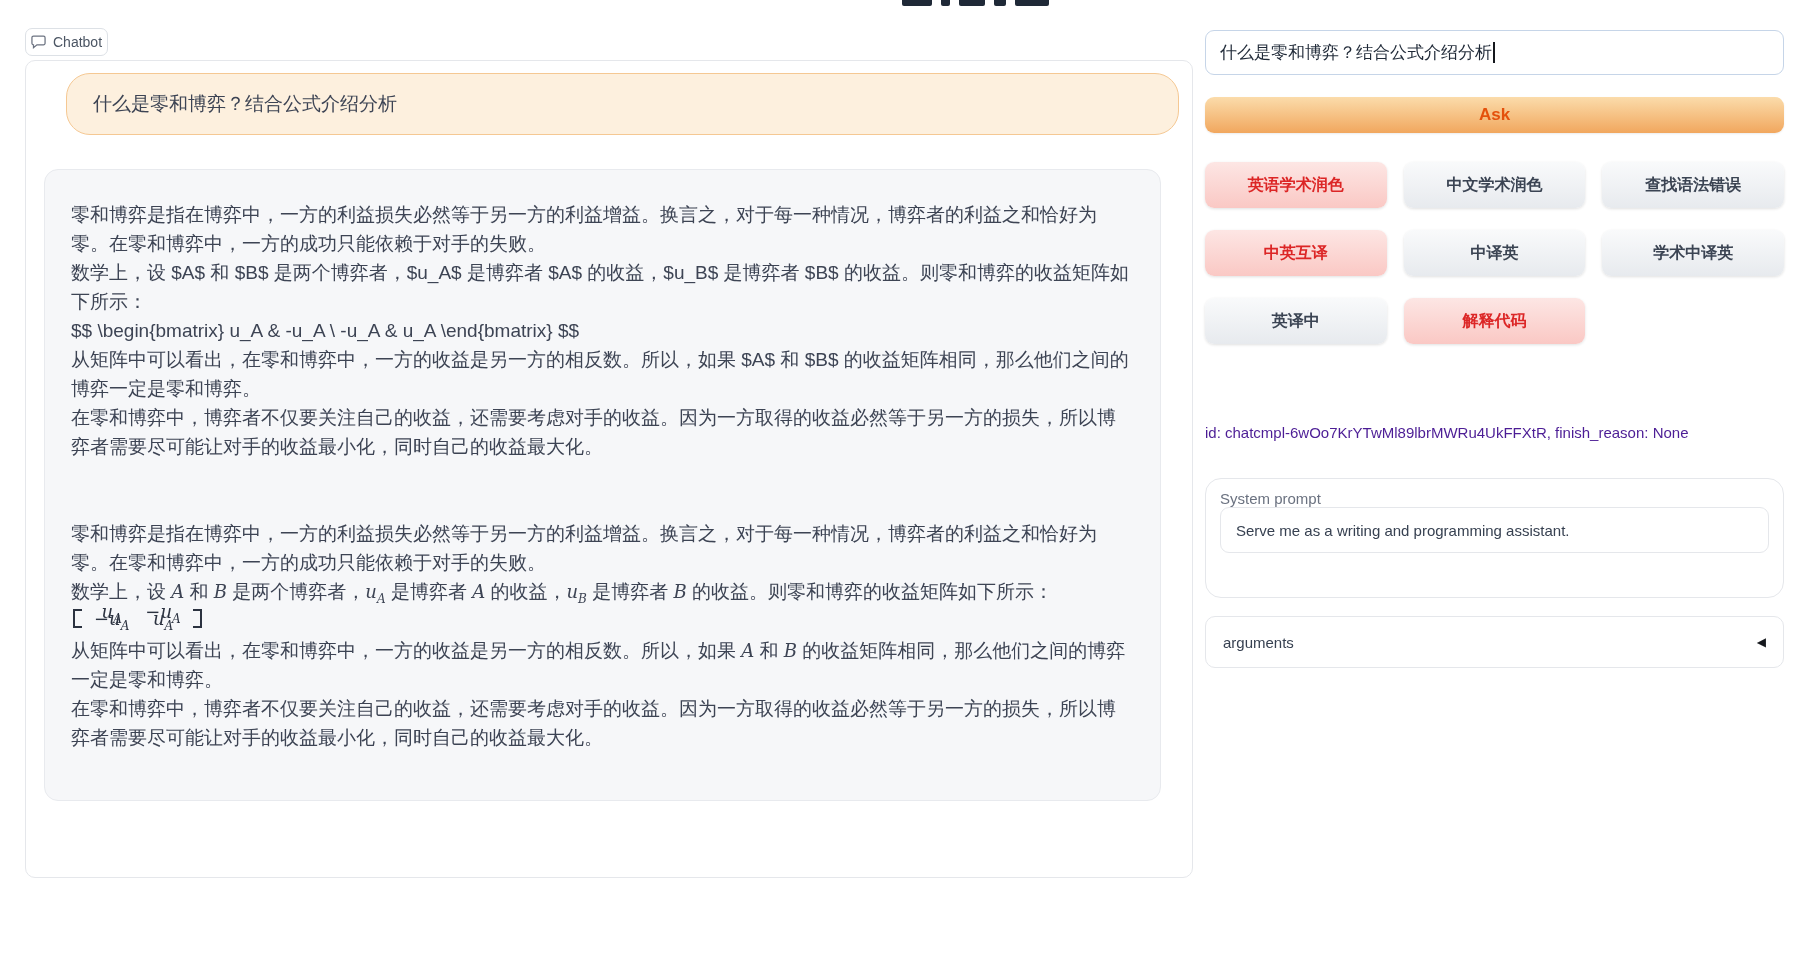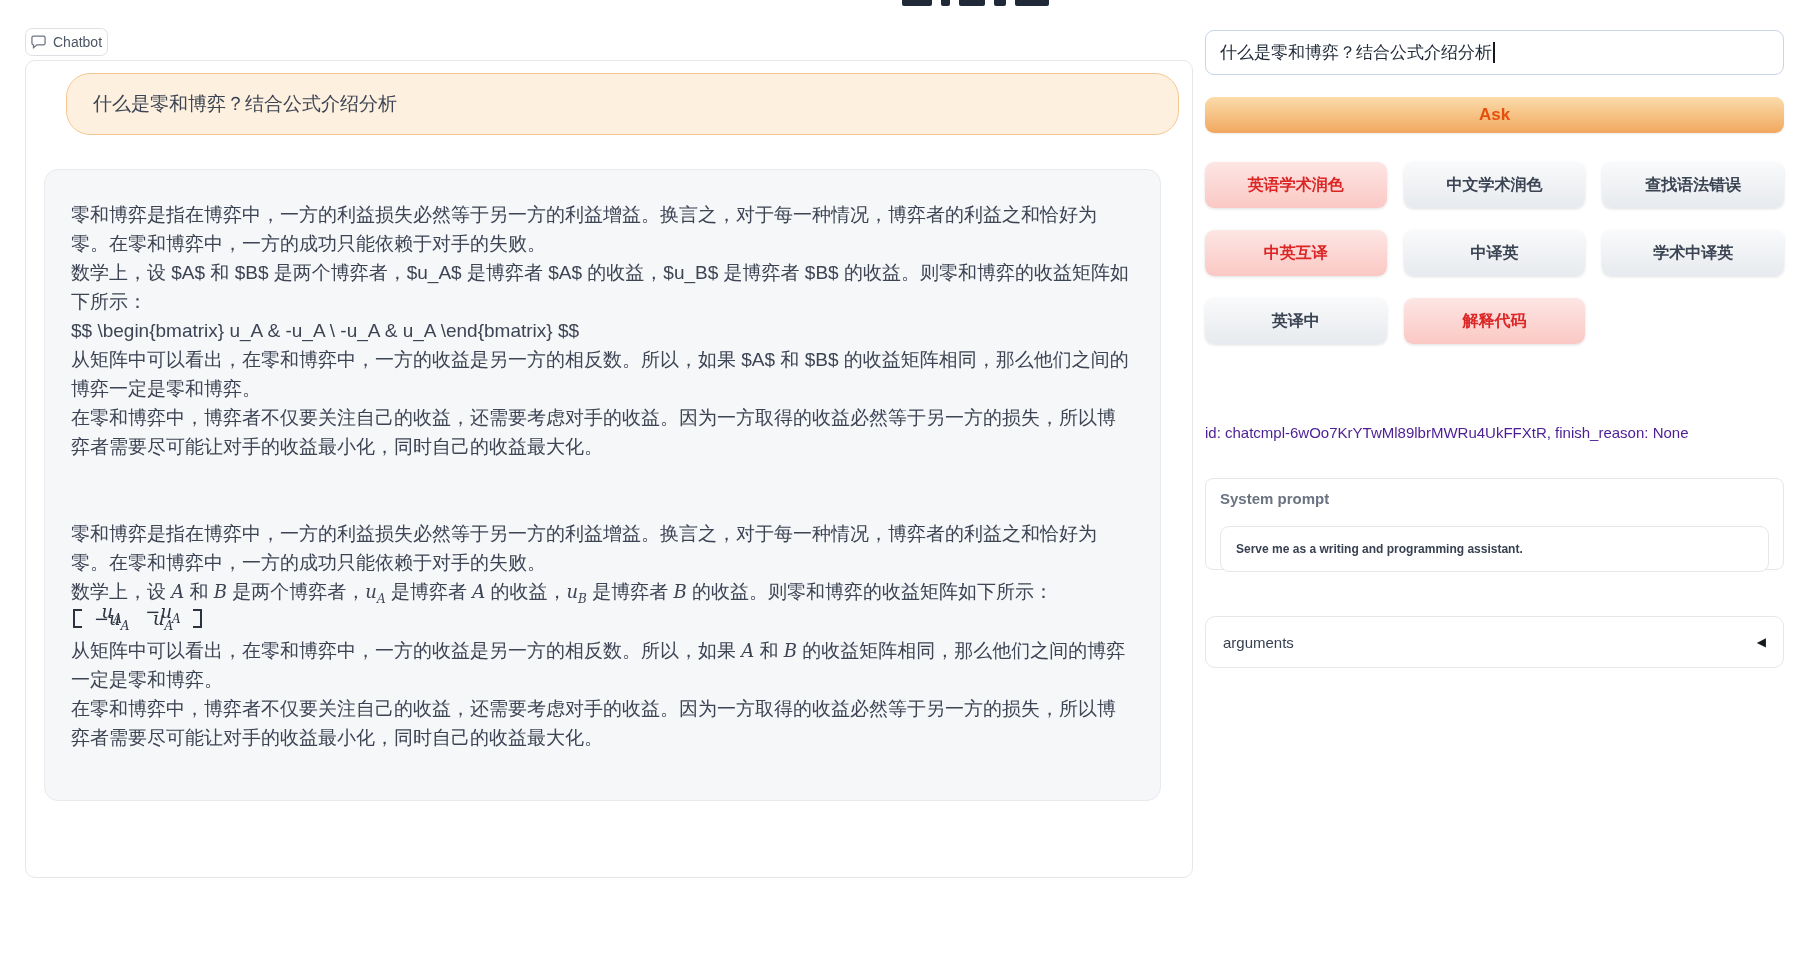--- a/index.html
+++ b/index.html
@@ -73,28 +73,28 @@
   }
   .preset{
     height:46px;border:none;border-radius:9px;font-size:16px;font-weight:700;cursor:pointer;
     box-shadow:0 1px 3px rgba(0,0,0,.12);
     font-family:"Liberation Sans","DejaVu Sans",sans-serif;
   }
   .preset.red{background:linear-gradient(180deg,#fde6e4 0%,#fac8c4 100%);color:#dc2626;}
   .preset.gray{background:linear-gradient(180deg,#f9fafb 0%,#e7eaee 100%);color:#3b4453;}
   .status-line{position:absolute;left:1205px;top:424px;width:579px;font-size:15px;color:#4c1d95;}
   .sys-group{
-    position:absolute;left:1205px;top:478px;width:579px;height:92px;box-sizing:border-box;
-    background:#fff;border:1px solid #e5e7eb;border-radius:8px;padding:11px 14px;font-weight:bold;
+    position:absolute;left:1205px;top:478px;width:579px;height:120px;box-sizing:border-box;
+    background:#fff;border:1px solid #e5e7eb;border-radius:16px;padding:11px 14px;
   }
   .sys-label{font-size:15px;color:#6b7280;}
   .sys-input{
-    margin-top:19px;height:46px;box-sizing:border-box;
+    margin-top:0;height:46px;box-sizing:border-box;
     border:1px solid #e5e7eb;border-radius:9px;background:#fff;
-    display:flex;align-items:center;padding:0 15px;font-size:12px;color:#374151;cursor:text;
+    display:flex;align-items:center;padding:0 15px;font-size:15px;color:#374151;cursor:text;
   }
   .accordion{
     position:absolute;left:1205px;top:600px;width:579px;height:52px;box-sizing:border-box;
     background:#fff;border:1px solid #e5e7eb;border-radius:10px;cursor:pointer;
     display:flex;align-items:center;justify-content:space-between;padding:0 17px;
     font-size:15px;color:#374151;margin-top:16px;
   }
   .tri{font-size:12px;color:#15181d;}
 </style>
 </head>

